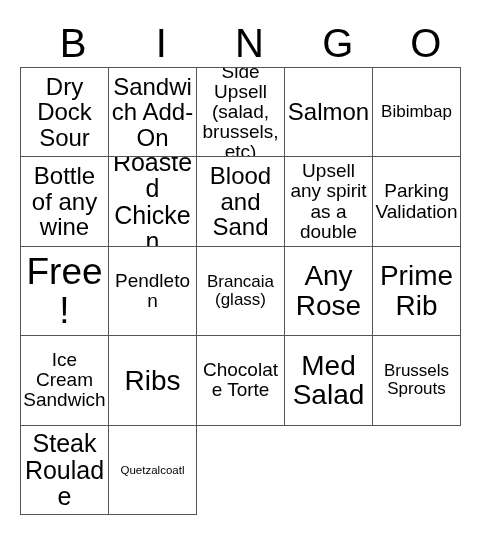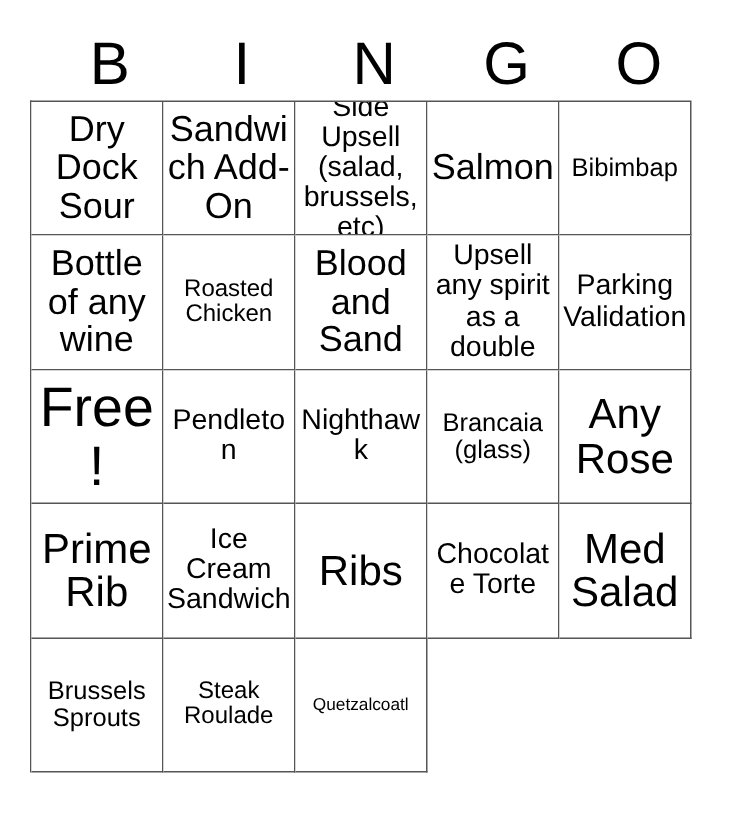--- a/index.html
+++ b/index.html
@@ -76,21 +76,21 @@
     display: block;
     width: 100%;
     line-height: 1.06;
     word-wrap: break-word;
   }
 
   
   .fs-xxl span { font-size: 37px; }
   .fs-xl  span { font-size: 28px; }
   .fs-lg  span { font-size: 24px; }
-  .fs-md  span { font-size: 16px; }
+  .fs-md  span { font-size: 25px; }
   .fs-sm  span { font-size: 17px; }
   .fs-xs  span { font-size: 19px; }
   .fs-xxs span { font-size: 11.5px; }
 </style>
 </head>
 <body>
 
 <div id="card">
 
   <div id="header-row">
@@ -134,23 +134,20 @@
 
     <div class="cell fs-xs">
         <span>Parking Validation</span>
       </div>
     <div class="cell fs-xxl">
         <span>Free!</span>
       </div>
     <div class="cell fs-xs">
         <span>Pendleton</span>
       </div>
-    <div class="cell fs-xs">
-        <span>Nighthawk</span>
-      </div>
     <div class="cell fs-sm">
         <span>Brancaia (glass)</span>
       </div>
 
     <div class="cell fs-xl">
         <span>Any Rose</span>
       </div>
     <div class="cell fs-xl">
         <span>Prime Rib</span>
       </div>

